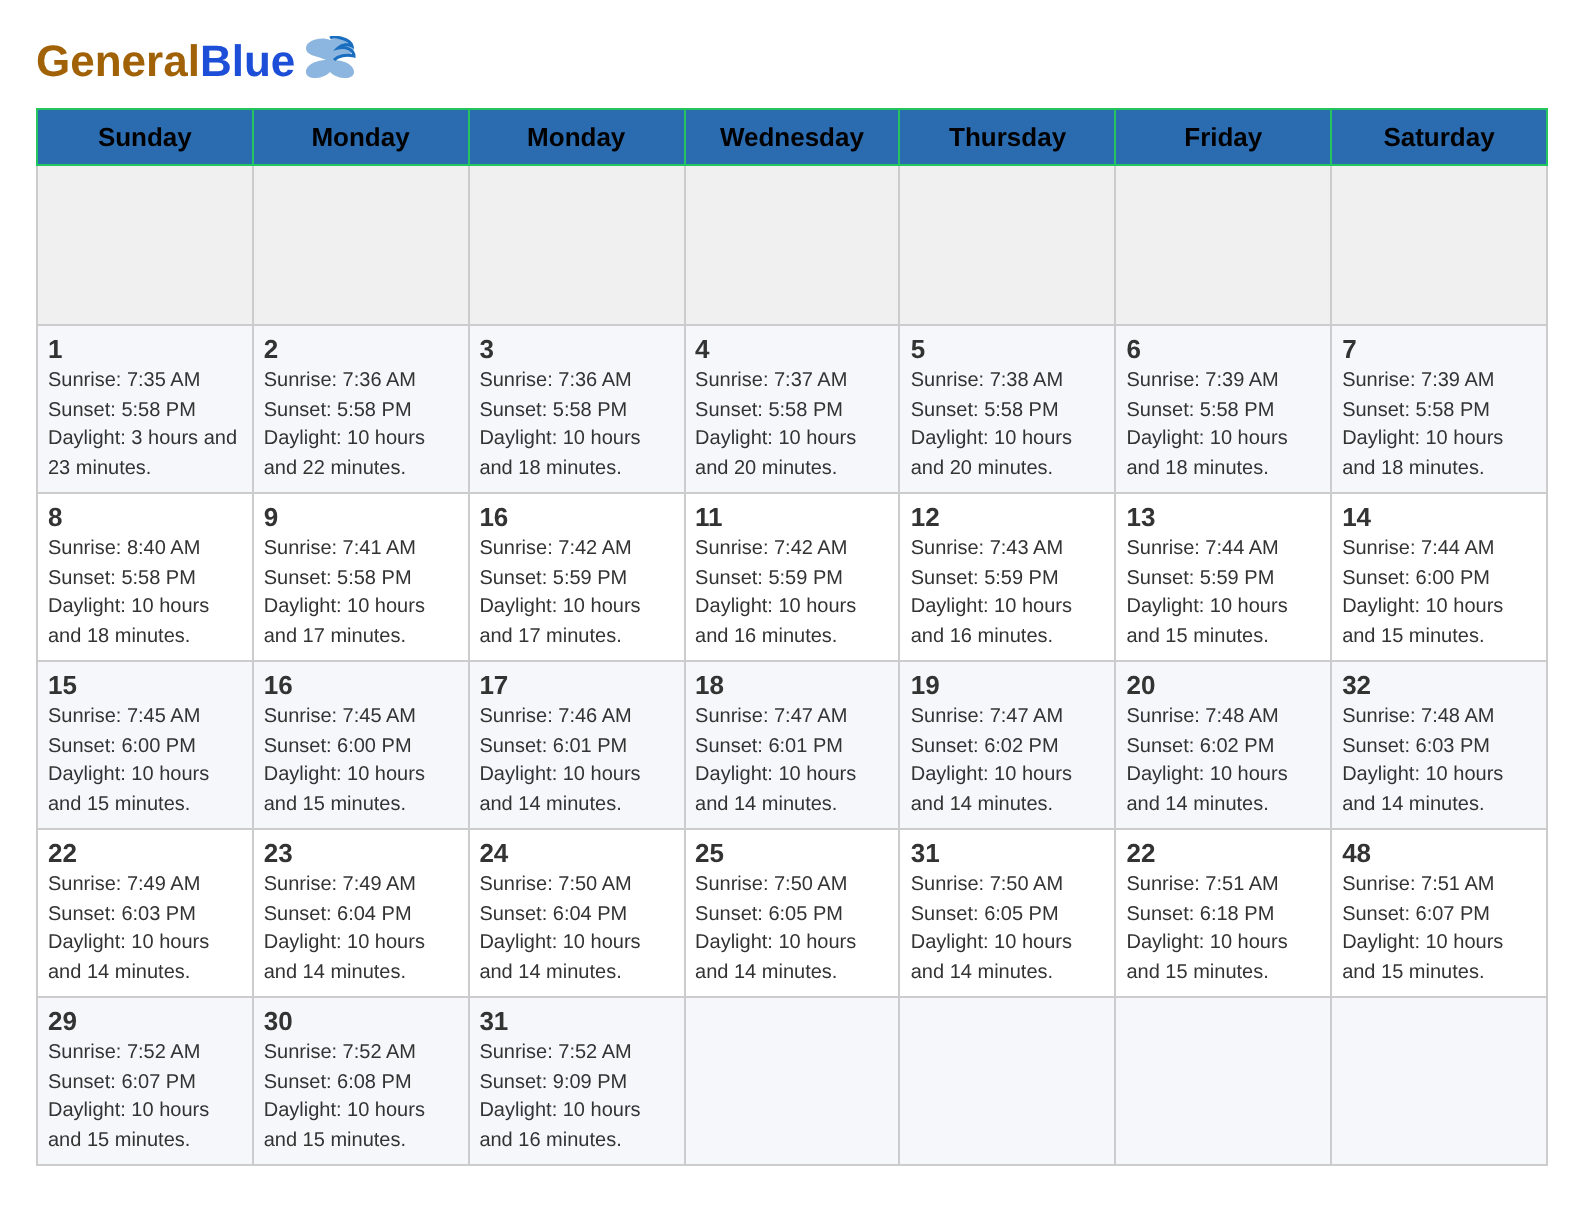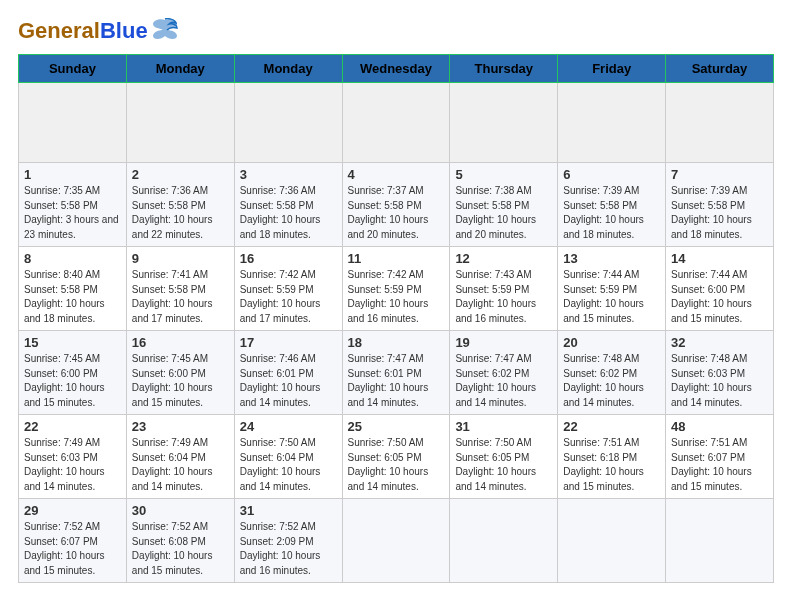--- a/index.html
+++ b/index.html
@@ -253,21 +253,21 @@
           <td><span class="day-num">29</span>
 <span class="cell-text">Sunrise: 7:52 AM</span><br>
 <span class="cell-text">Sunset: 6:07 PM</span><br>
 <span class="cell-text">Daylight: 10 hours and 15 minutes.</span></td>
           <td><span class="day-num">30</span>
 <span class="cell-text">Sunrise: 7:52 AM</span><br>
 <span class="cell-text">Sunset: 6:08 PM</span><br>
 <span class="cell-text">Daylight: 10 hours and 15 minutes.</span></td>
           <td><span class="day-num">31</span>
 <span class="cell-text">Sunrise: 7:52 AM</span><br>
-<span class="cell-text">Sunset: 2:09 PM</span><br>
+<span class="cell-text">Sunset: 9:09 PM</span><br>
 <span class="cell-text">Daylight: 10 hours and 16 minutes.</span></td>
           <td class="empty"></td>
           <td class="empty"></td>
           <td class="empty"></td>
           <td class="empty"></td>
         </tr>
       </tbody>
   </table>
 </div>
 

